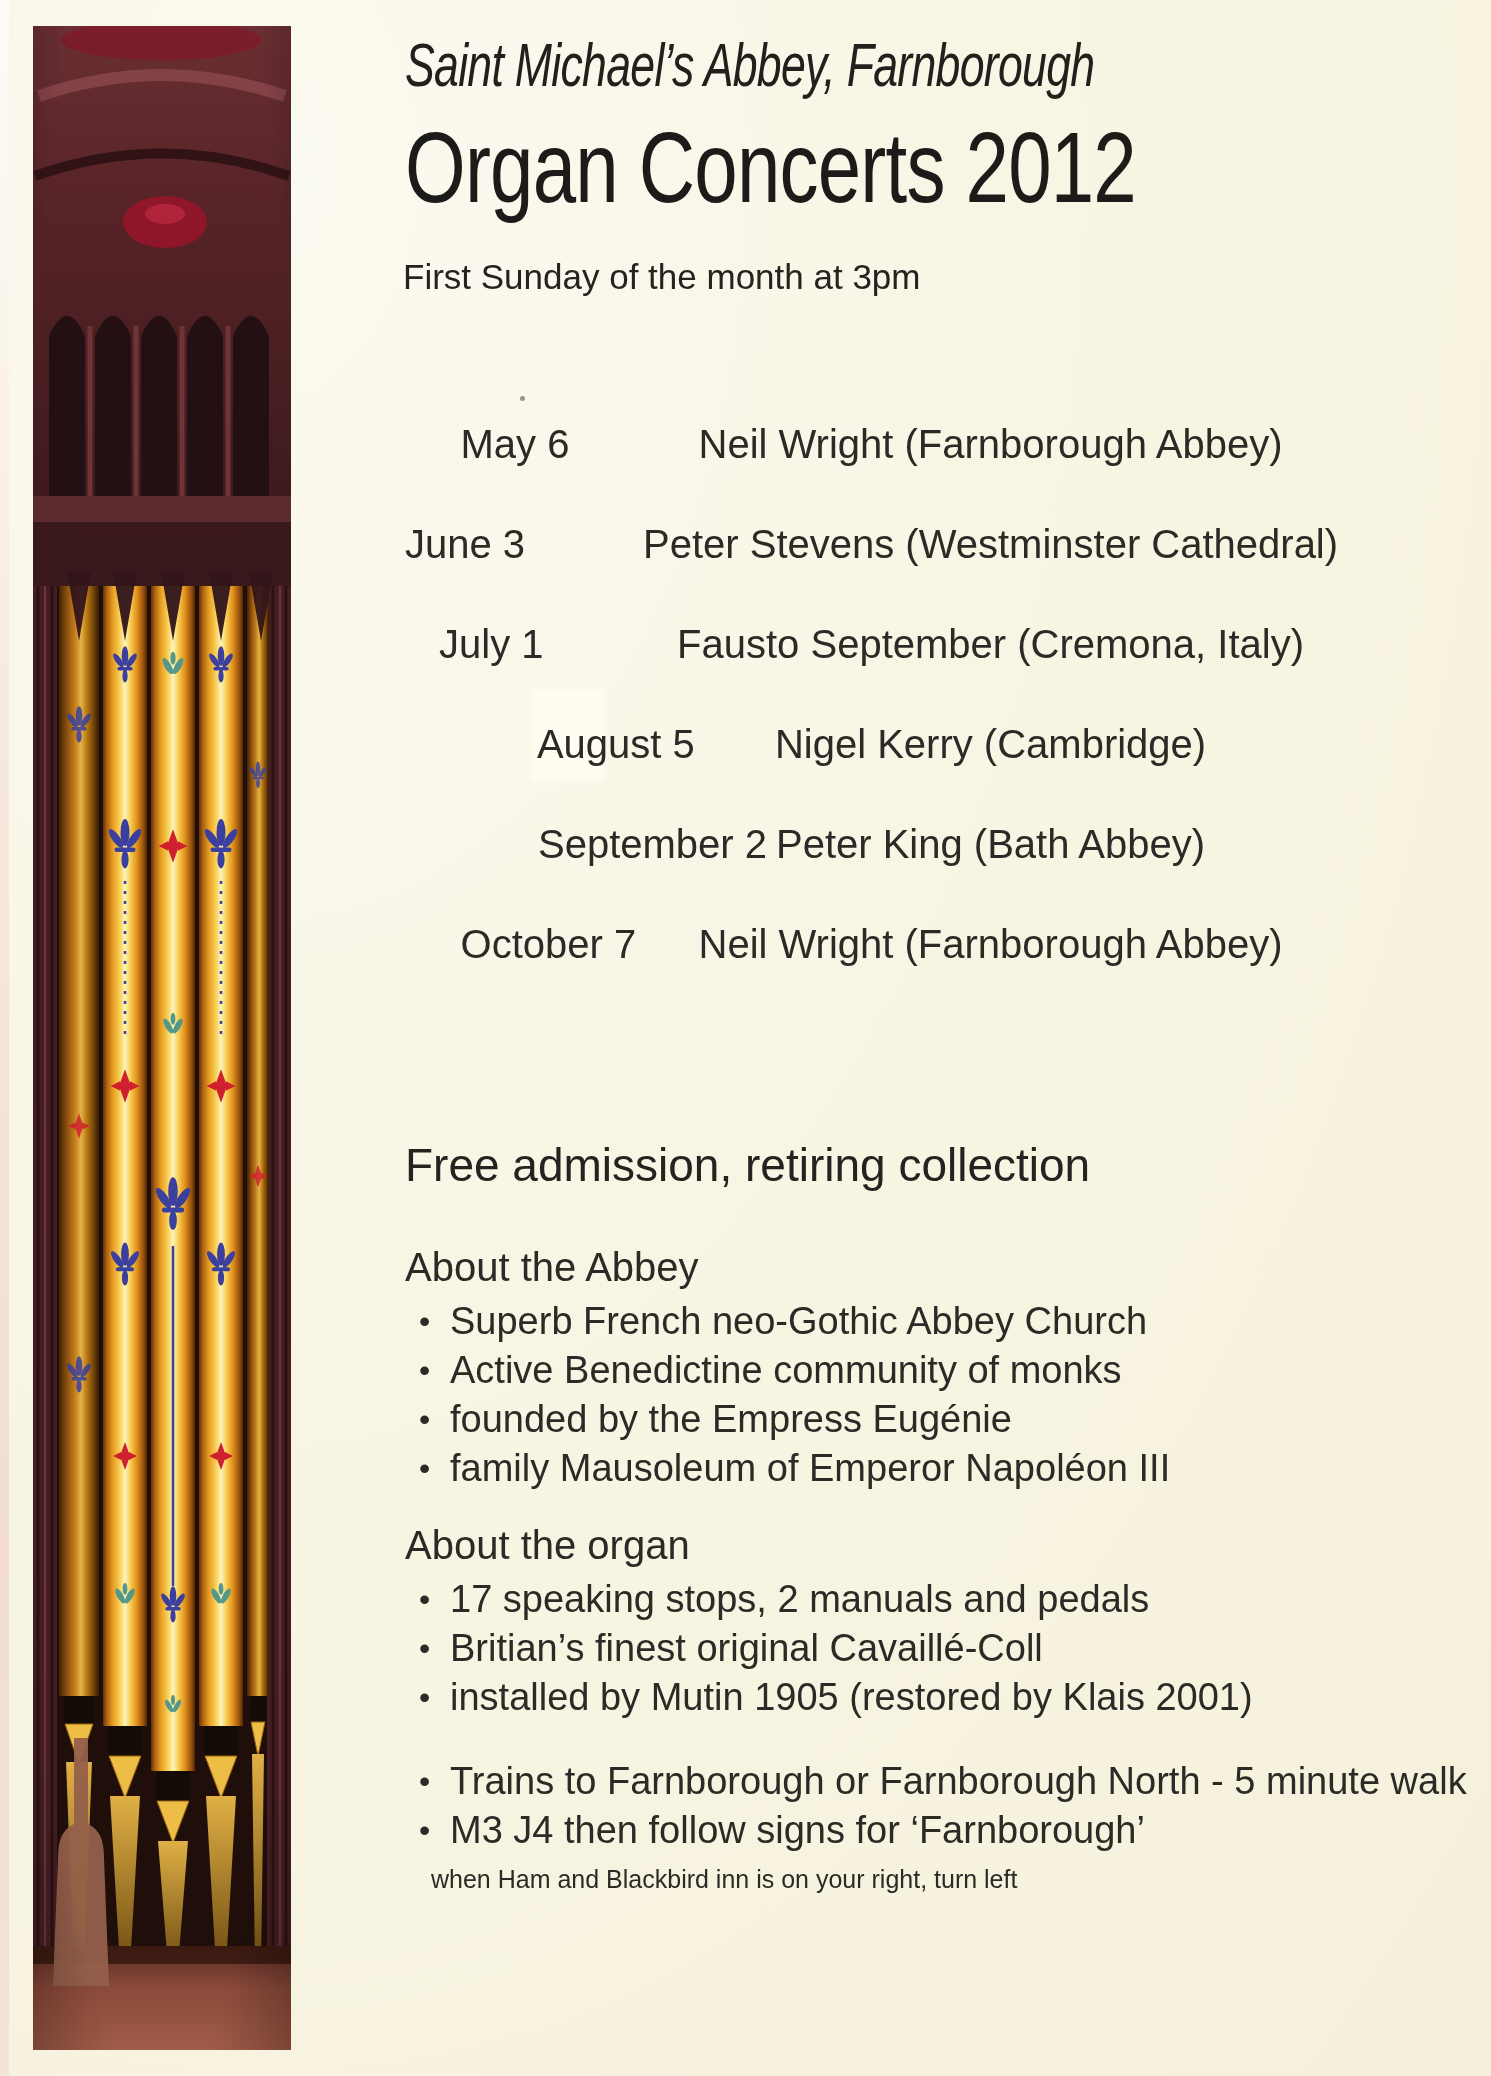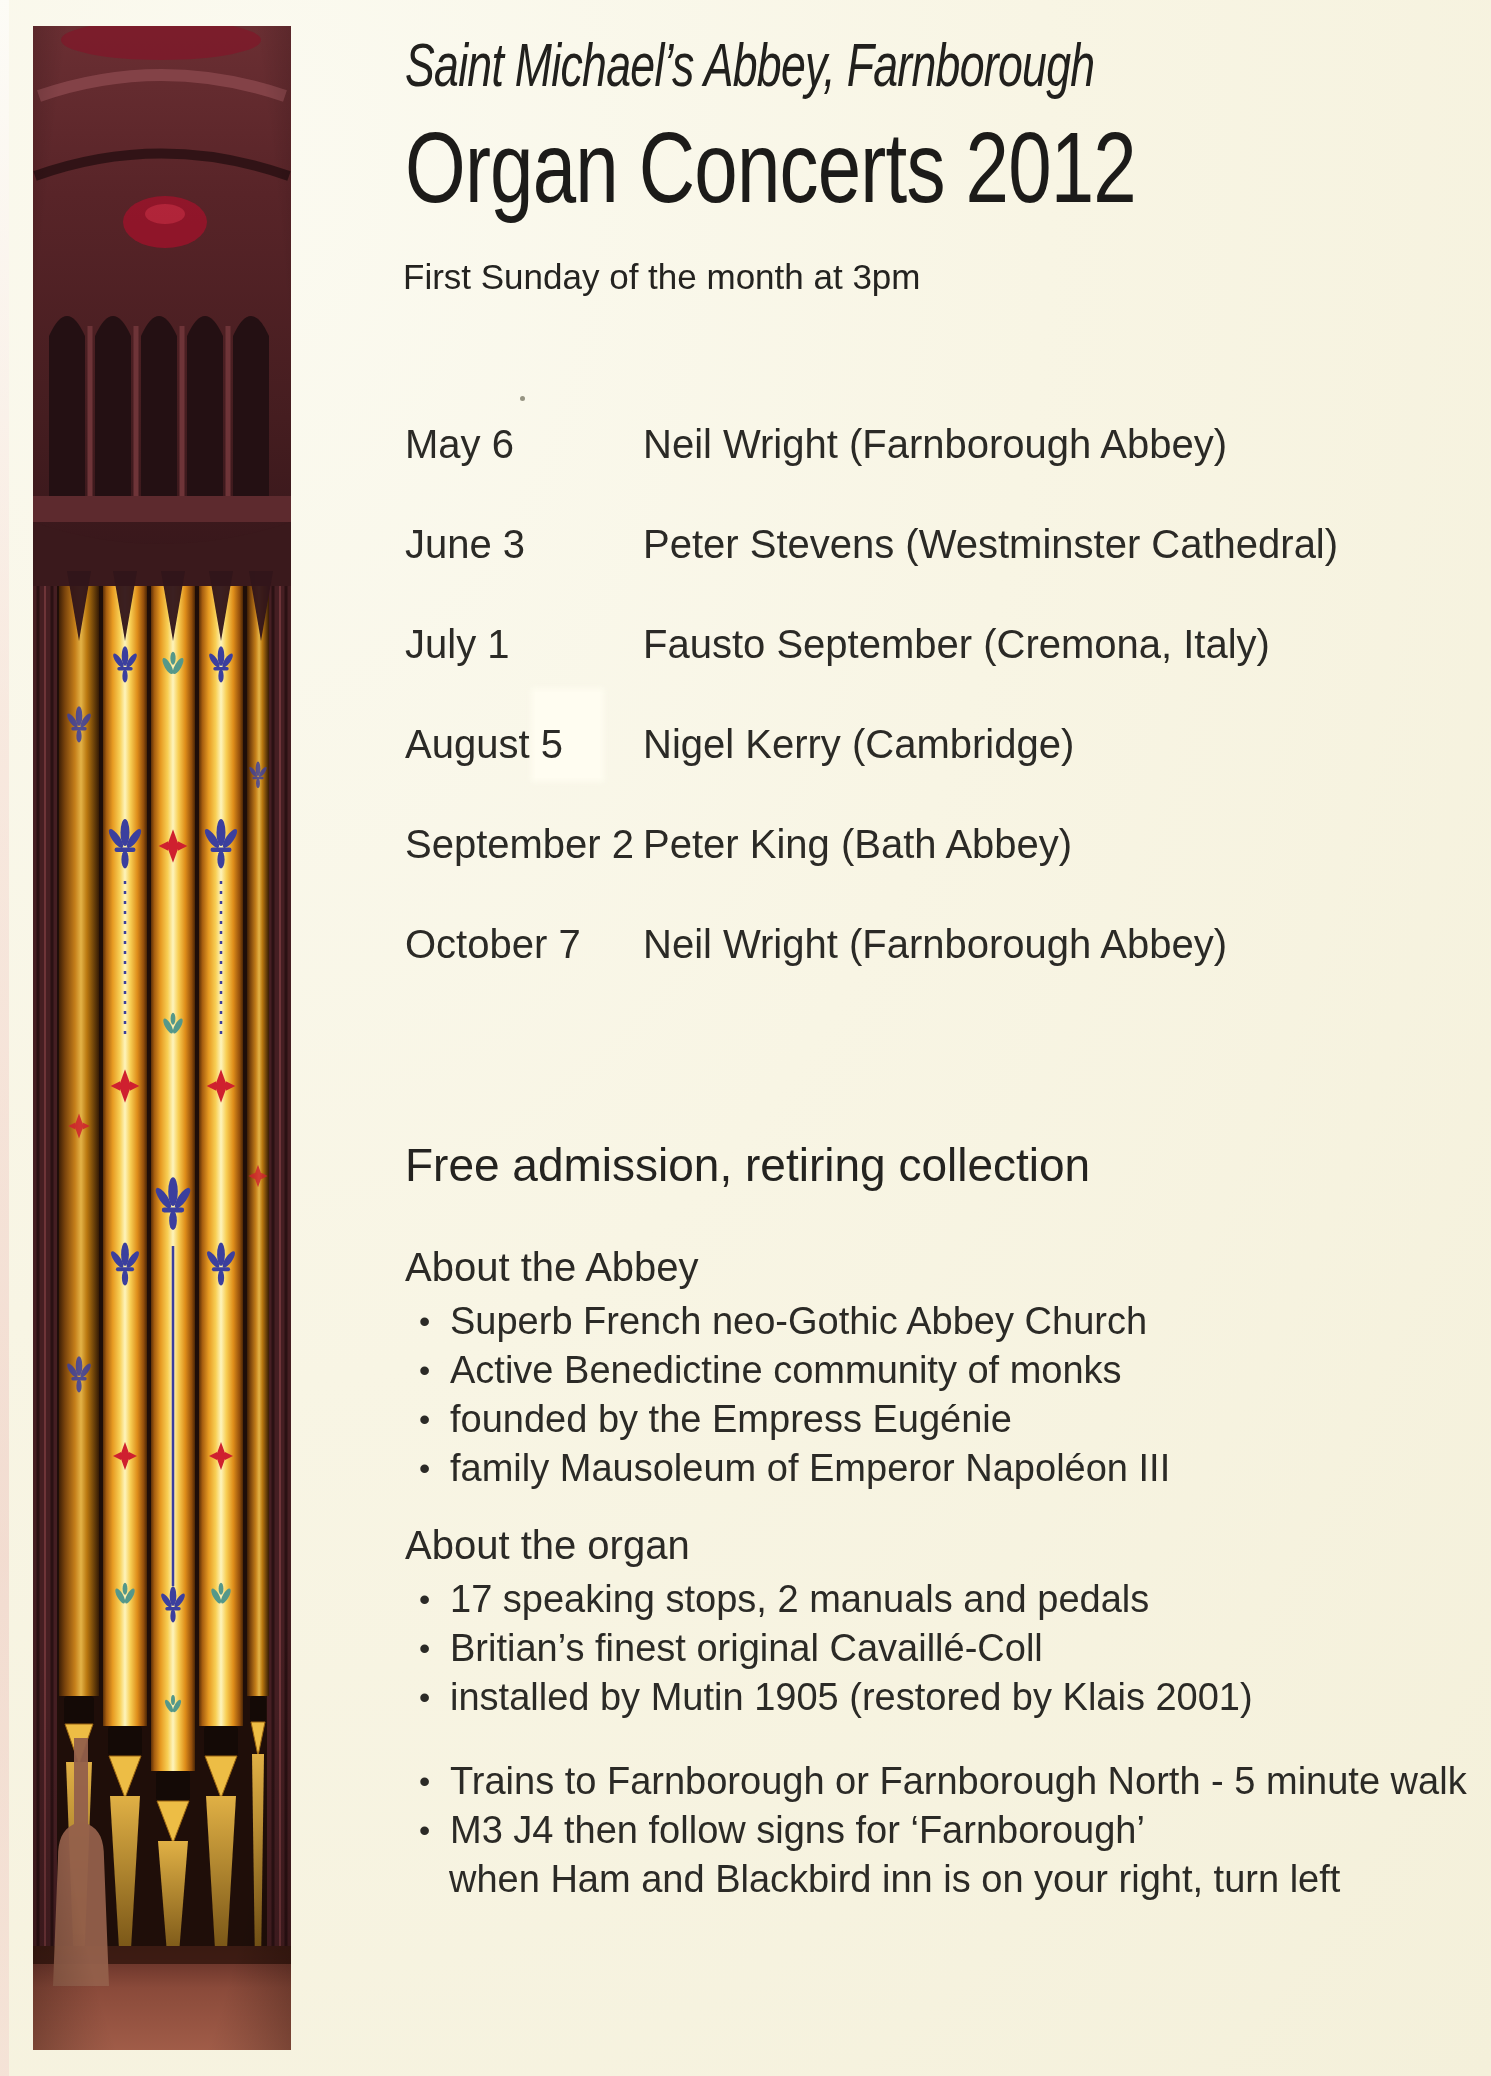--- a/index.html
+++ b/index.html
@@ -27,35 +27,35 @@
   .title{
     position:absolute;left:405px;top:110px;margin:0;font-size:100px;line-height:115px;
     font-weight:400;color:#1c1b19;letter-spacing:-1px;
     transform:scaleX(.78);transform-origin:left top;white-space:nowrap;
   }
   .subtitle{
     position:absolute;left:403px;top:250px;font-size:35px;line-height:54px;color:#242320;
     white-space:nowrap;
   }
   .schedule{position:absolute;left:405px;top:420px;display:flex;flex-direction:column;gap:52px;}
-  .srow{display:flex;font-size:40px;line-height:48px;white-space:nowrap;}
+  .srow{display:flex;font-size:40px;line-height:48px;white-space:nowrap;justify-content:center;}
   .srow .date{width:238px;flex:none;}
   .admission{
     position:absolute;left:405px;top:1138px;font-size:46px;line-height:55px;color:#242320;
     white-space:nowrap;
   }
   .section{position:absolute;left:405px;width:1070px;}
   .sec-abbey{top:1243px;}
   .sec-organ{top:1521px;}
   .sec-directions{top:1751px;}
   .sec-heading{font-size:40px;line-height:48px;white-space:nowrap;}
   .blist{margin-top:6px;}
   .brow{display:flex;font-size:38px;line-height:49px;white-space:nowrap;}
   .brow .dot{flex:none;width:31px;margin-left:14px;font-size:32px;}
-  .cont{font-size:38px;line-height:49px;margin-left:44px;white-space:nowrap;}
+  .cont{font-size:25px;line-height:49px;margin-left:26px;white-space:nowrap;}
 </style>
 </head>
 <body>
 
 <div class="page">
 
   <div class="edge-strip"></div>
 
   <div class="photo">
     <svg viewBox="0 0 258 2024" xmlns="http://www.w3.org/2000/svg">

